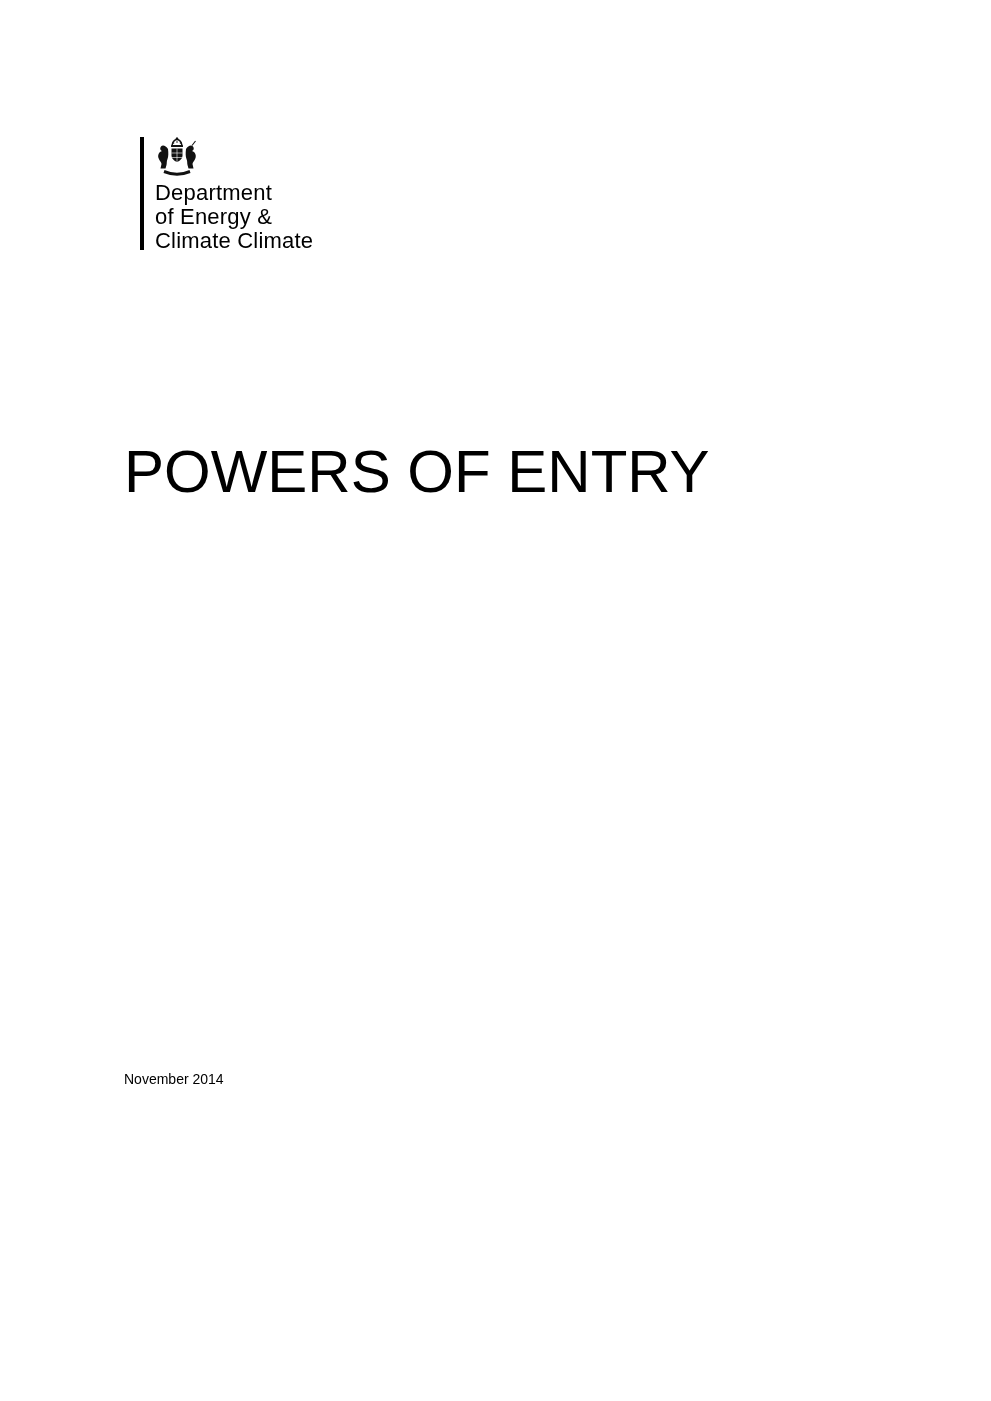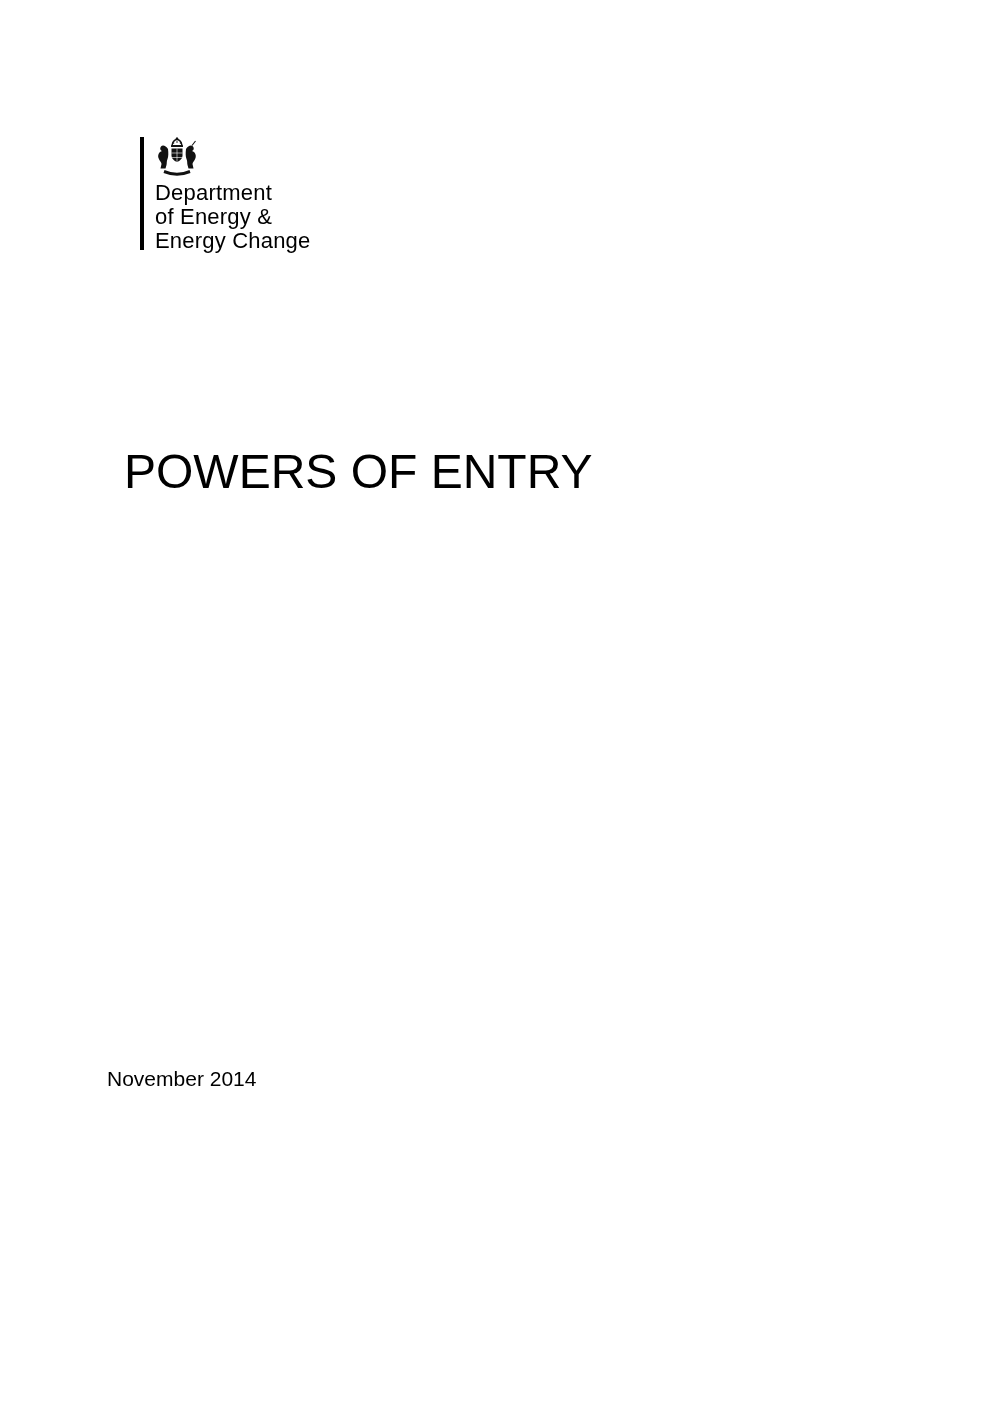--- a/index.html
+++ b/index.html
@@ -49,33 +49,33 @@
     letter-spacing: 0.2px;
     color: #000000;
     white-space: nowrap;
   }
 
   
   .doc-title {
     position: absolute;
     left: 124px;
     top: 435px;
-    font-size: 48px;
+    font-size: 60px;
     line-height: 73px;
     font-weight: 400;
     color: #000000;
     white-space: nowrap;
   }
 
   
   .doc-date {
     position: absolute;
-    left: 107px;
+    left: 124px;
     top: 1066px;
-    font-size: 21px;
+    font-size: 14px;
     line-height: 26px;
     color: #000000;
   }
 </style>
 </head>
 <body>
 
 <div class="page">
 
   <div class="logo">
@@ -102,21 +102,21 @@
 
         <path d="M78 17 l7 -9" stroke="#111111" stroke-width="2.2" fill="none"></path>
 
         <path d="M23 66 q25 11 50 0 l2 6 q-27 11 -54 0 z" fill="#111111"></path>
       </svg>
     </span>
 
     <div class="logo-text">
       <div>Department</div>
       <div>of Energy &amp;</div>
-      <div>Energy Change</div>
+      <div>Climate Climate</div>
     </div>
   </div>
 
   <div class="doc-title">
     <div>POWERS OF ENTRY</div>
   </div>
 
   <div class="doc-date">November 2014</div>
 
 </div>

